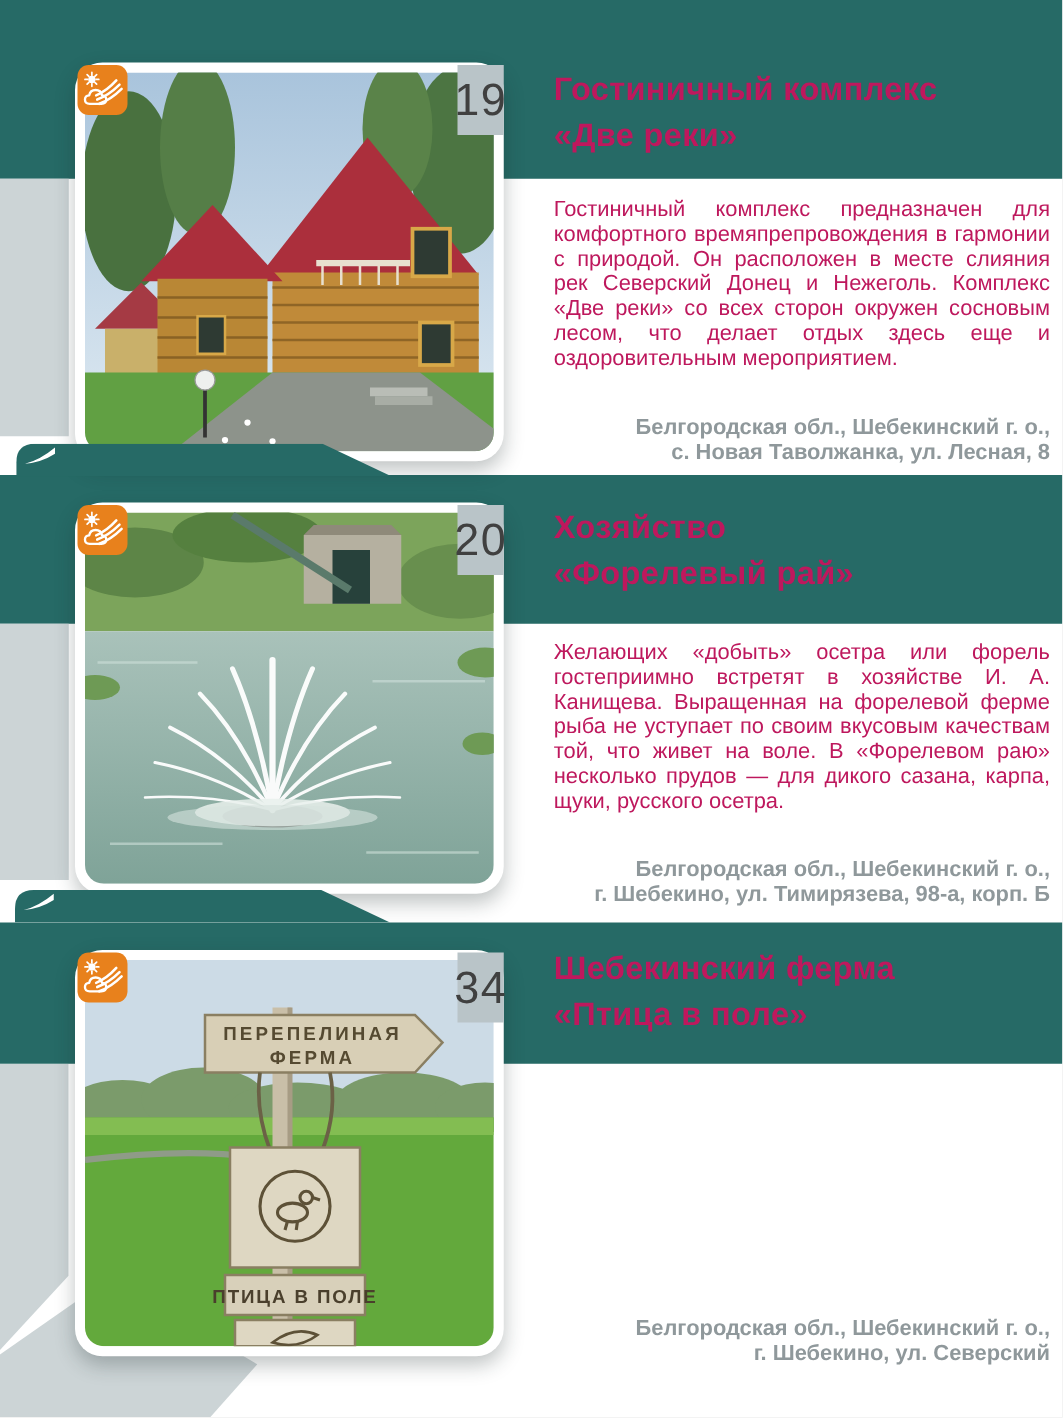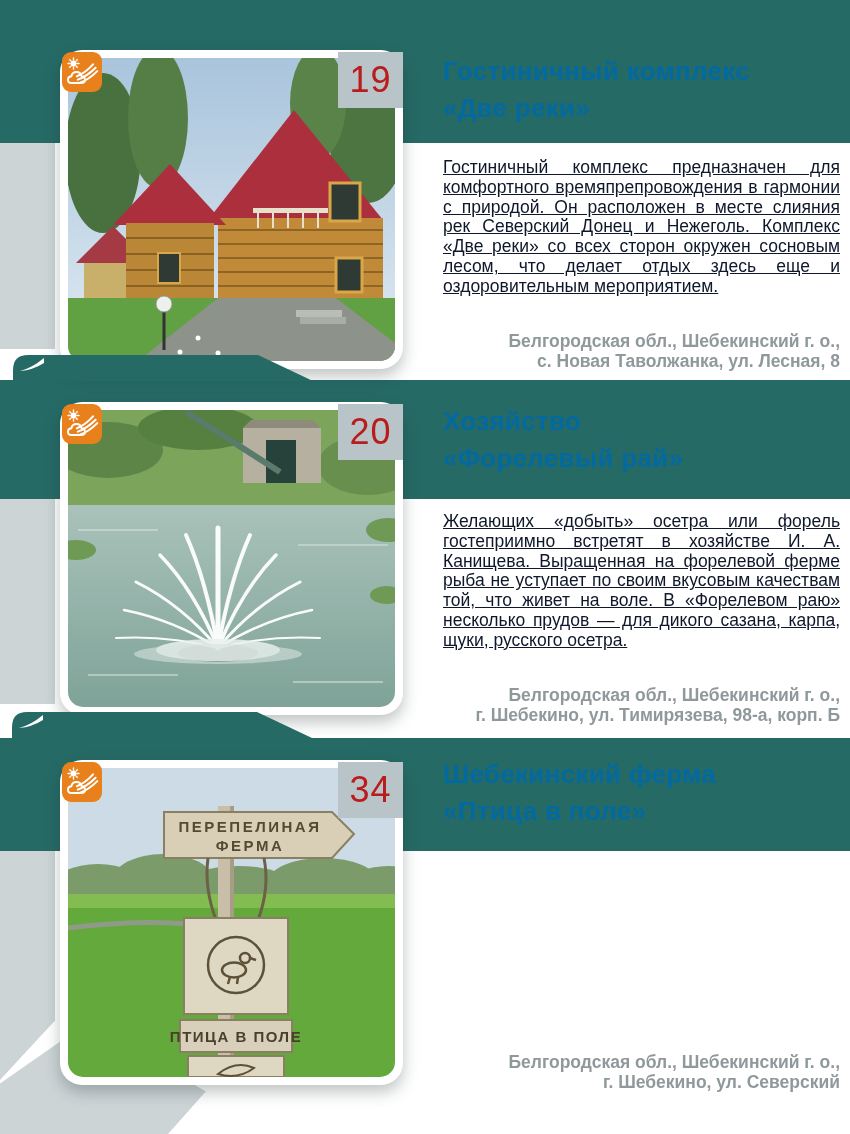--- a/index.html
+++ b/index.html
@@ -22,35 +22,34 @@
     border-radius:22px;box-shadow:0 7px 16px rgba(25,40,40,.28);
     padding:8px;z-index:3;
   }
   .photo-card .photo{display:block;width:327px;border-radius:15px;}
   .icon-badge{
     position:absolute;left:2px;top:2px;width:40px;height:40px;
     border-radius:9px;background:var(--orange);
     display:flex;align-items:center;justify-content:center;z-index:5;
   }
   .num-badge{
-    position:absolute;right:0;top:2px;width:65px;height:56px;
-    background:var(--badge);color:#b91c1c;z-index:5;
+    position:absolute;right:0;top:2px;width:37px;height:56px;
+    background:var(--badge);color:#404040;z-index:5;
     display:flex;align-items:center;justify-content:center;
     font-size:36px;font-weight:300;letter-spacing:1px;
   }
   .text-col{position:absolute;left:443px;width:397px;z-index:4;}
   .title{
     margin:0;font-size:26px;line-height:37px;font-weight:700;
-    color:#0369a1;letter-spacing:.3px;
+    color:#be185d;letter-spacing:.3px;
   }
   .title span{display:block;}
   .body-text{
-    margin:0;font-size:17.5px;line-height:19.8px;color:#0f172a;
+    margin:0;font-size:17.5px;line-height:19.8px;color:#be185d;
     text-align:justify;
-    text-decoration:underline;
   }
   .addr{margin:0;font-size:17.5px;line-height:20px;font-weight:700;color:#8f989b;text-align:right;}
   .addr span{display:block;}
   .decor{position:absolute;background:var(--gray);z-index:1;}.z6{z-index:6}
 </style>
 </head>
 <body>
 
 <div class="page">
 

